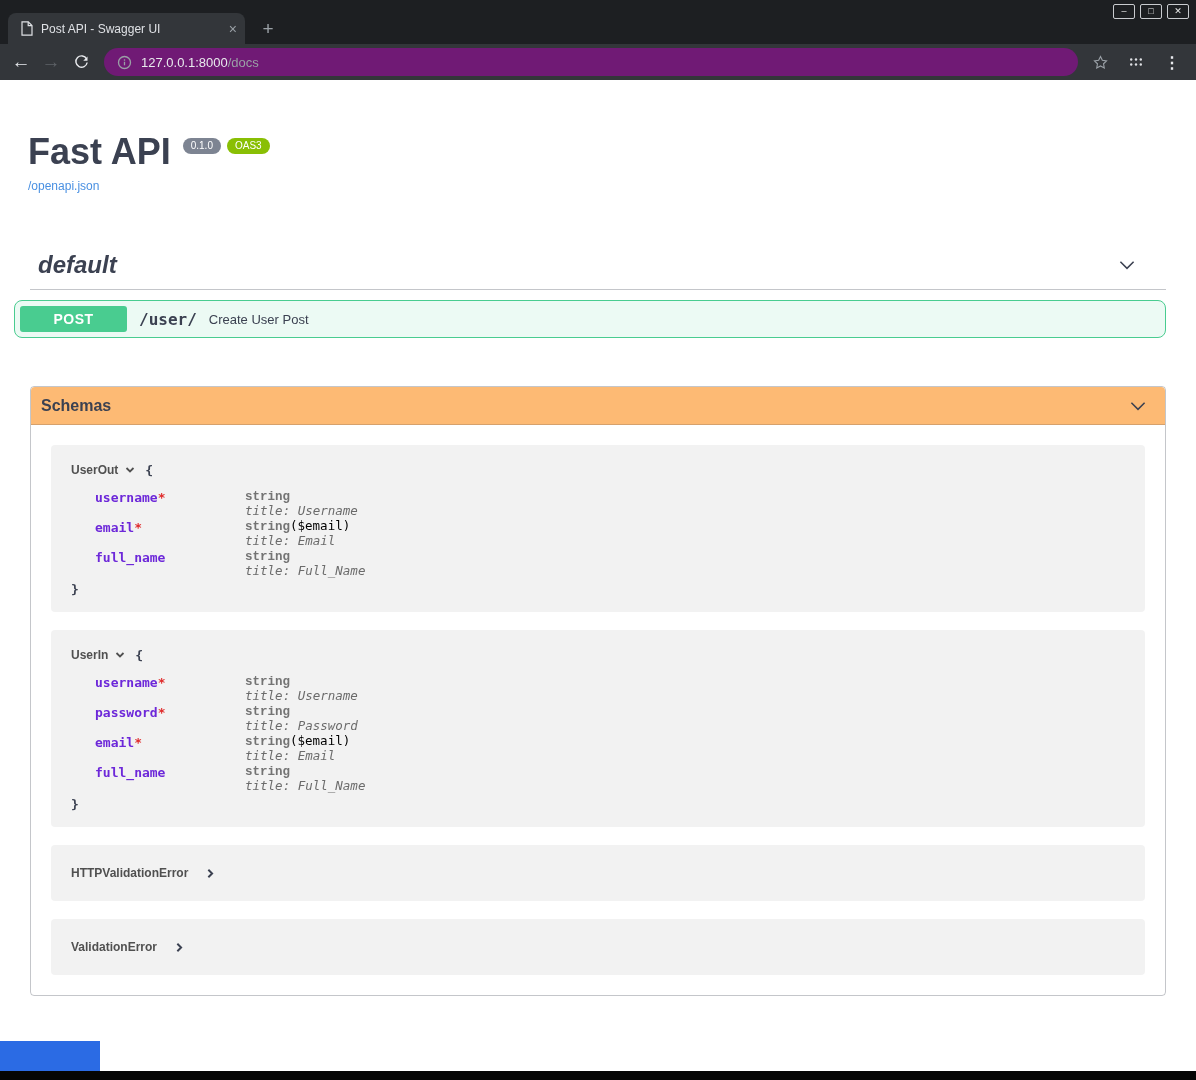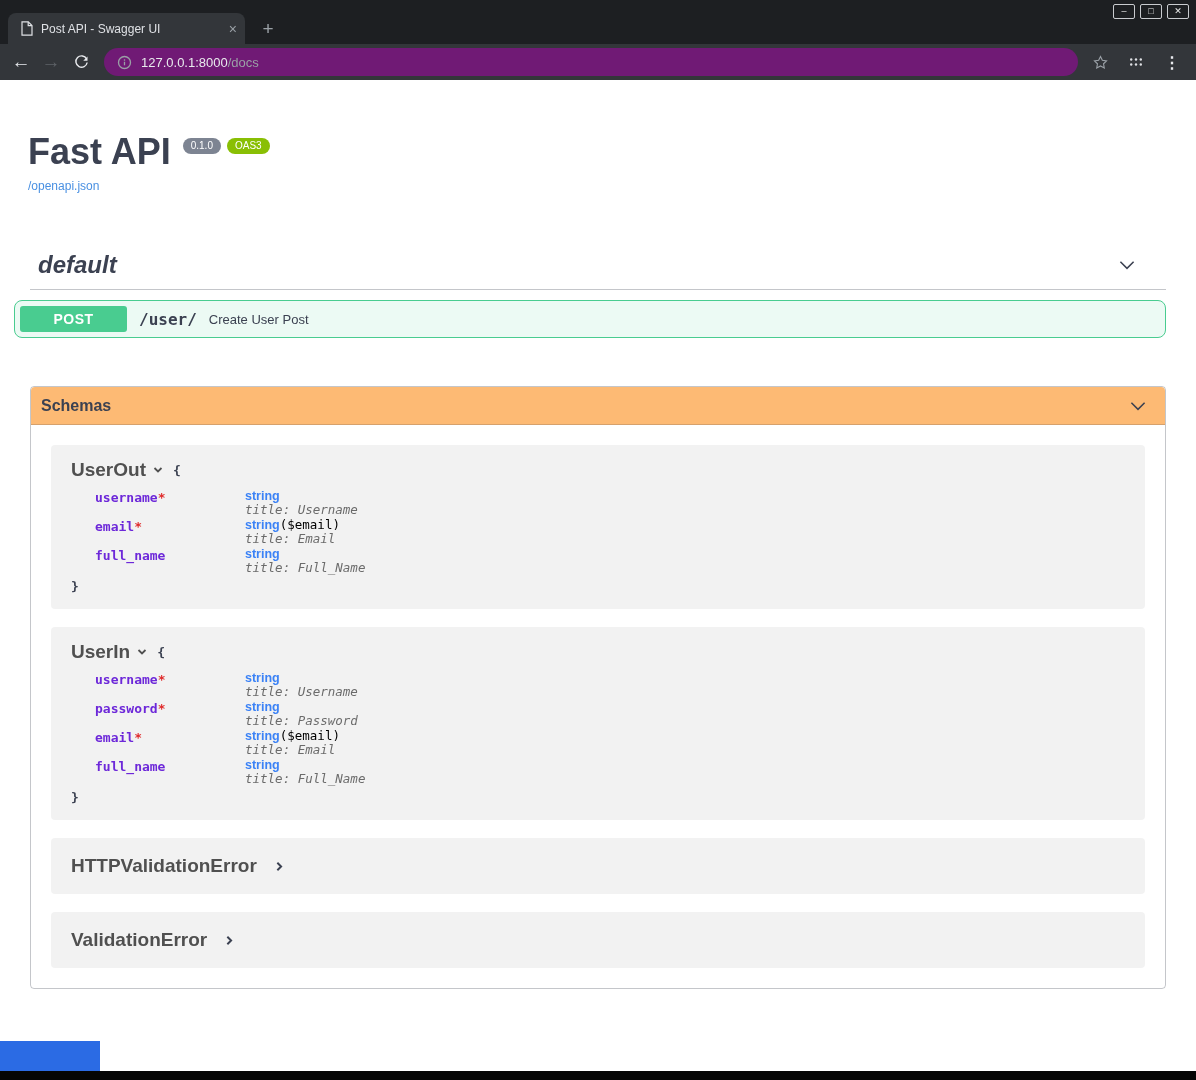--- a/index.html
+++ b/index.html
@@ -61,34 +61,34 @@
   .models { margin:48px 30px 0 30px; border:1px solid rgba(59,65,81,.3); border-radius:4px; }
   .models-header { display:flex; align-items:center; justify-content:space-between; height:38px;
                    padding:0 16px 0 10px; background:#fdba74; border-bottom:1px solid rgba(59,65,81,.2);
                    border-radius:4px 4px 0 0; cursor:pointer; }
   .models-title { font-size:16px; font-weight:700; color:#3b4151; }
   .models-body { padding:20px; }
 
   .model-box { background:rgba(0,0,0,.05); border-radius:4px; padding:15px 20px; margin-bottom:18px; }
   .model-box:last-child { margin-bottom:0; }
   .model-head { display:flex; align-items:center; cursor:pointer; height:20px; }
-  .model-name { font-size:19px; font-weight:700; color:#505050; }
+  .model-name { font-size:12px; font-weight:700; color:#505050; }
   .chev-sm { margin-left:6px; display:flex; align-items:center; }
   .brace { font-family:"DejaVu Sans Mono",monospace; font-size:13px; font-weight:600; color:#3b4151; }
   .model-head .brace { margin-left:9px; }
   .brace.close { margin-top:4px; }
 
   table.props { border-collapse:collapse; margin:8px 0 2px 24px; }
   table.props td { vertical-align:top; padding:0; }
   .pname { width:150px; }
   .pname-text { font-family:"DejaVu Sans Mono",monospace; font-size:13px; line-height:14px;
                 font-weight:700; color:#6d28d9; }
   .star { color:#e02c2c; font-family:"DejaVu Sans Mono",monospace; font-size:13px; font-weight:700; }
   .ptype-line { line-height:14px; }
-  .ptype { font-family:Liberation Sans, sans-serif; font-size:12.5px; font-weight:600; color:#3b82f6;margin-top:40px; }
+  .ptype { font-family:Liberation Mono, monospace; font-size:12.5px; font-weight:600; color:#737373;margin-top:40px; }
   .pformat { font-family:"DejaVu Sans Mono",monospace; font-size:12.5px; color:#000000; }
   .ptitle { font-family:"DejaVu Sans Mono",monospace; font-size:12.5px; line-height:14px;
             font-style:italic; color:#6b6b6b; }
 
   .model-box.collapsed { display:flex; align-items:center; height:56px; padding:0 20px; cursor:pointer; }
   .model-box.collapsed .chev-right { margin-left:16px; display:flex; align-items:center; }
 
   
   .bottom-blue { position:absolute; left:0; top:1041px; width:100px; height:30px; background:#2b6be4; }
   .bottom-black { position:absolute; left:0; top:1071px; width:100%; height:9px; background:#050505; }

